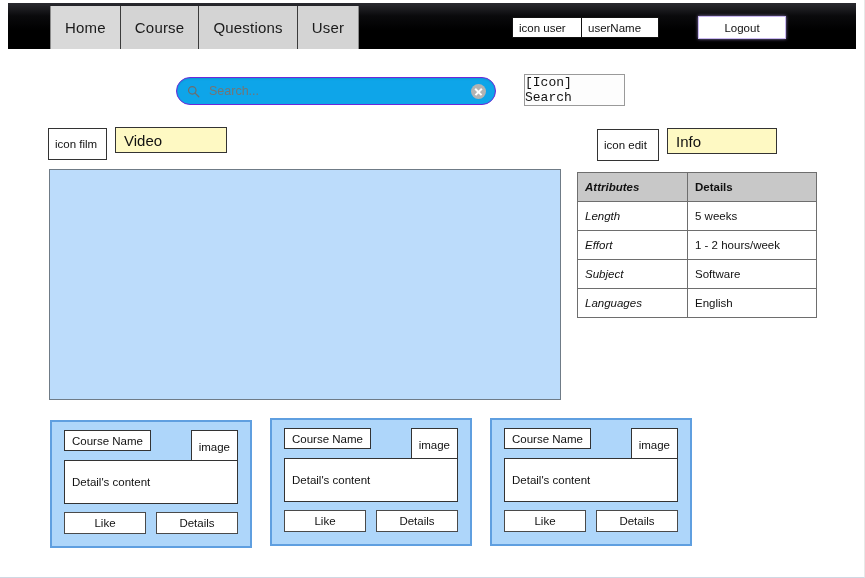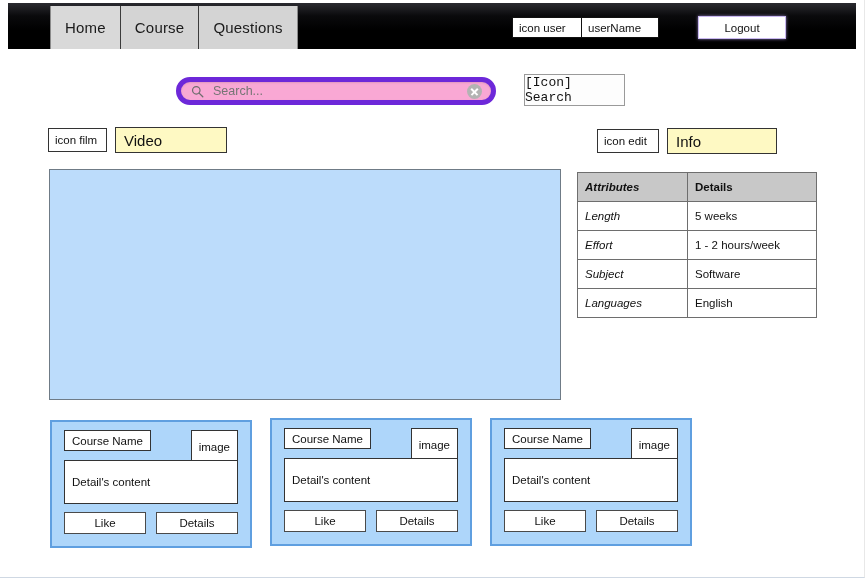--- a/index.html
+++ b/index.html
@@ -92,22 +92,22 @@
     align-items: center;
     justify-content: center;
     box-sizing: border-box;
   }
 
   
   #search-box {
     position: absolute;
     left: 176px; top: 77px;
     width: 320px; height: 28px;
-    background: #f9a8d4;
-    border: 5px solid #6d28d9;
+    background: #0ea5e9;
+    border: 1px solid #6d28d9;
     border-radius: 14px;
     box-shadow: inset 0 1px 2px rgba(0,0,0,.10);
     display: flex;
     align-items: center;
     box-sizing: border-box;
   }
   #search-icon {
     margin-left: 10px;
     width: 13px; height: 13px;
     display: block;
@@ -160,21 +160,21 @@
   .smallbox {
     position: absolute;
     background: #ffffff;
     border: 1px solid #333333;
     font-size: 11.5px;
     color: #111111;
     display: flex;
     align-items: center;
     padding-left: 6px;
     box-sizing: border-box;
-    height: 24px;
+    height: 32px;
   }
   .bigbox {
     position: absolute;
     background: #fef9c3;
     border: 1px solid #333333;
     font-size: 15px;
     color: #111111;
     display: flex;
     align-items: center;
     padding-left: 8px;
@@ -296,20 +296,23 @@
 
     <div class="tabgroup">
       <div class="tab active">
         <span>Home</span>
       </div>
       <div class="tab">
         <span>Course</span>
       </div>
       <div class="tab">
         <span>Questions</span>
+      </div>
+      <div class="tab">
+        <span>User</span>
       </div>
     </div>
 
     <div class="navbox" id="nav-icon-user">
       <span>icon user</span>
     </div>
 
     <div class="navbox" id="nav-username">
       <span>userName</span>
     </div>

